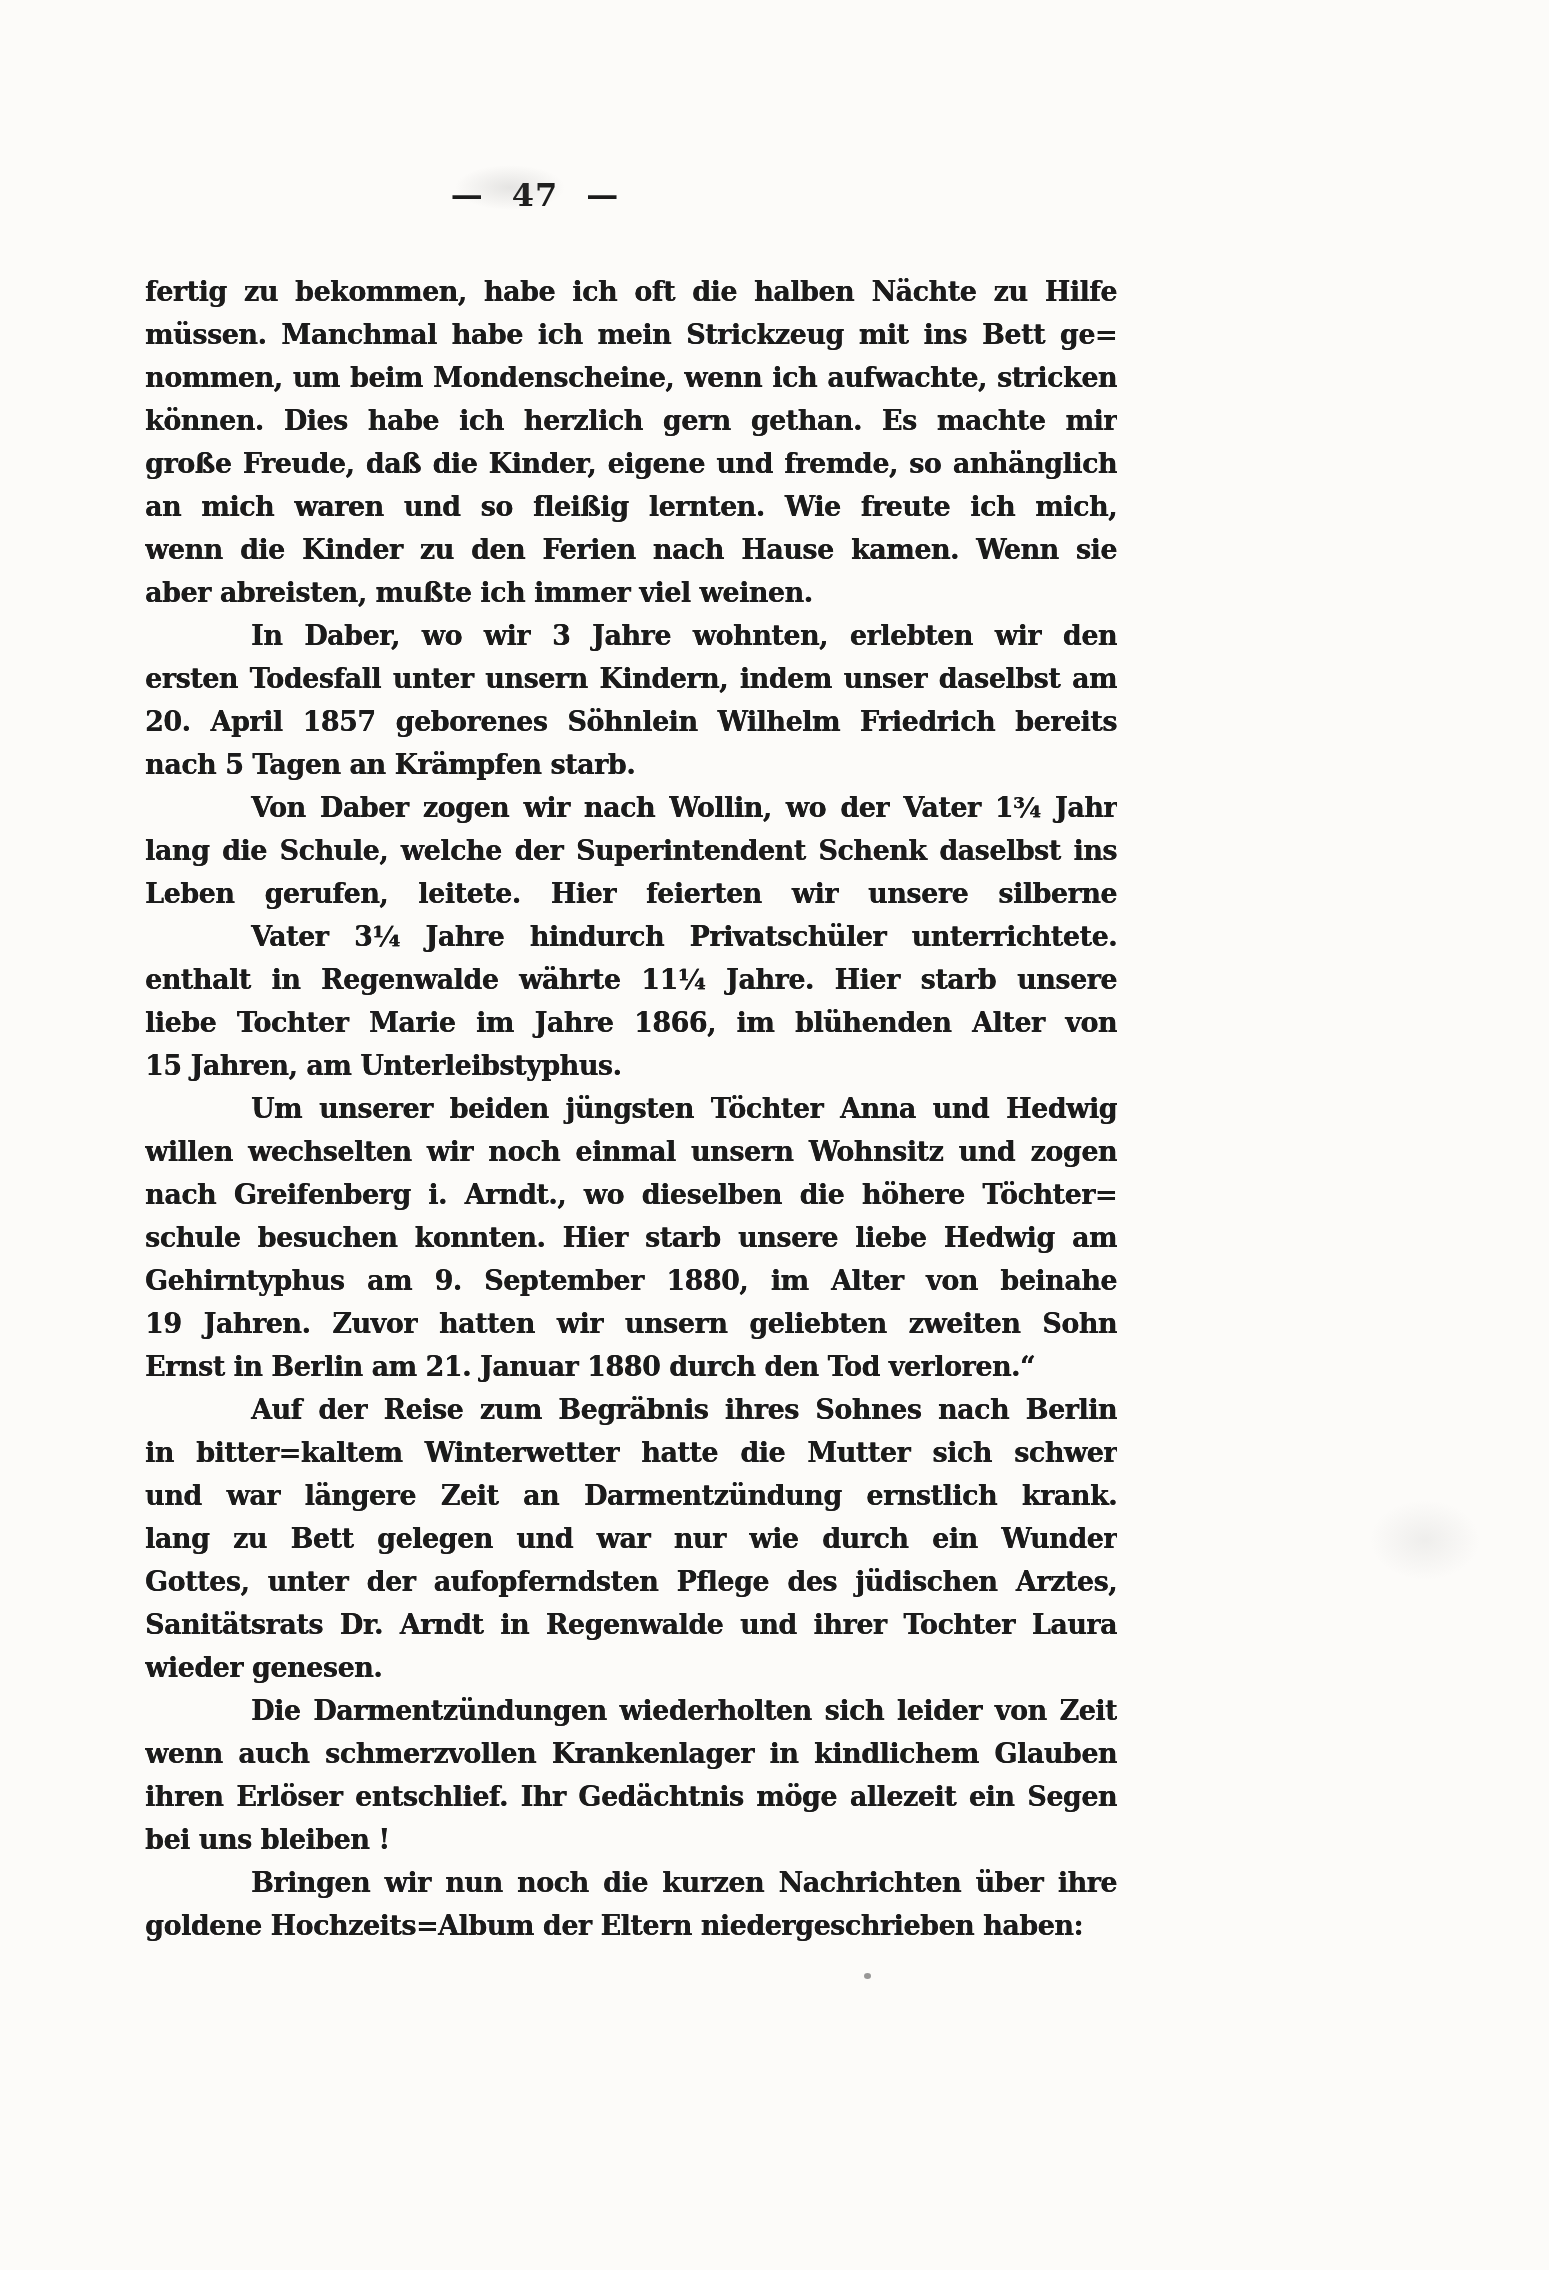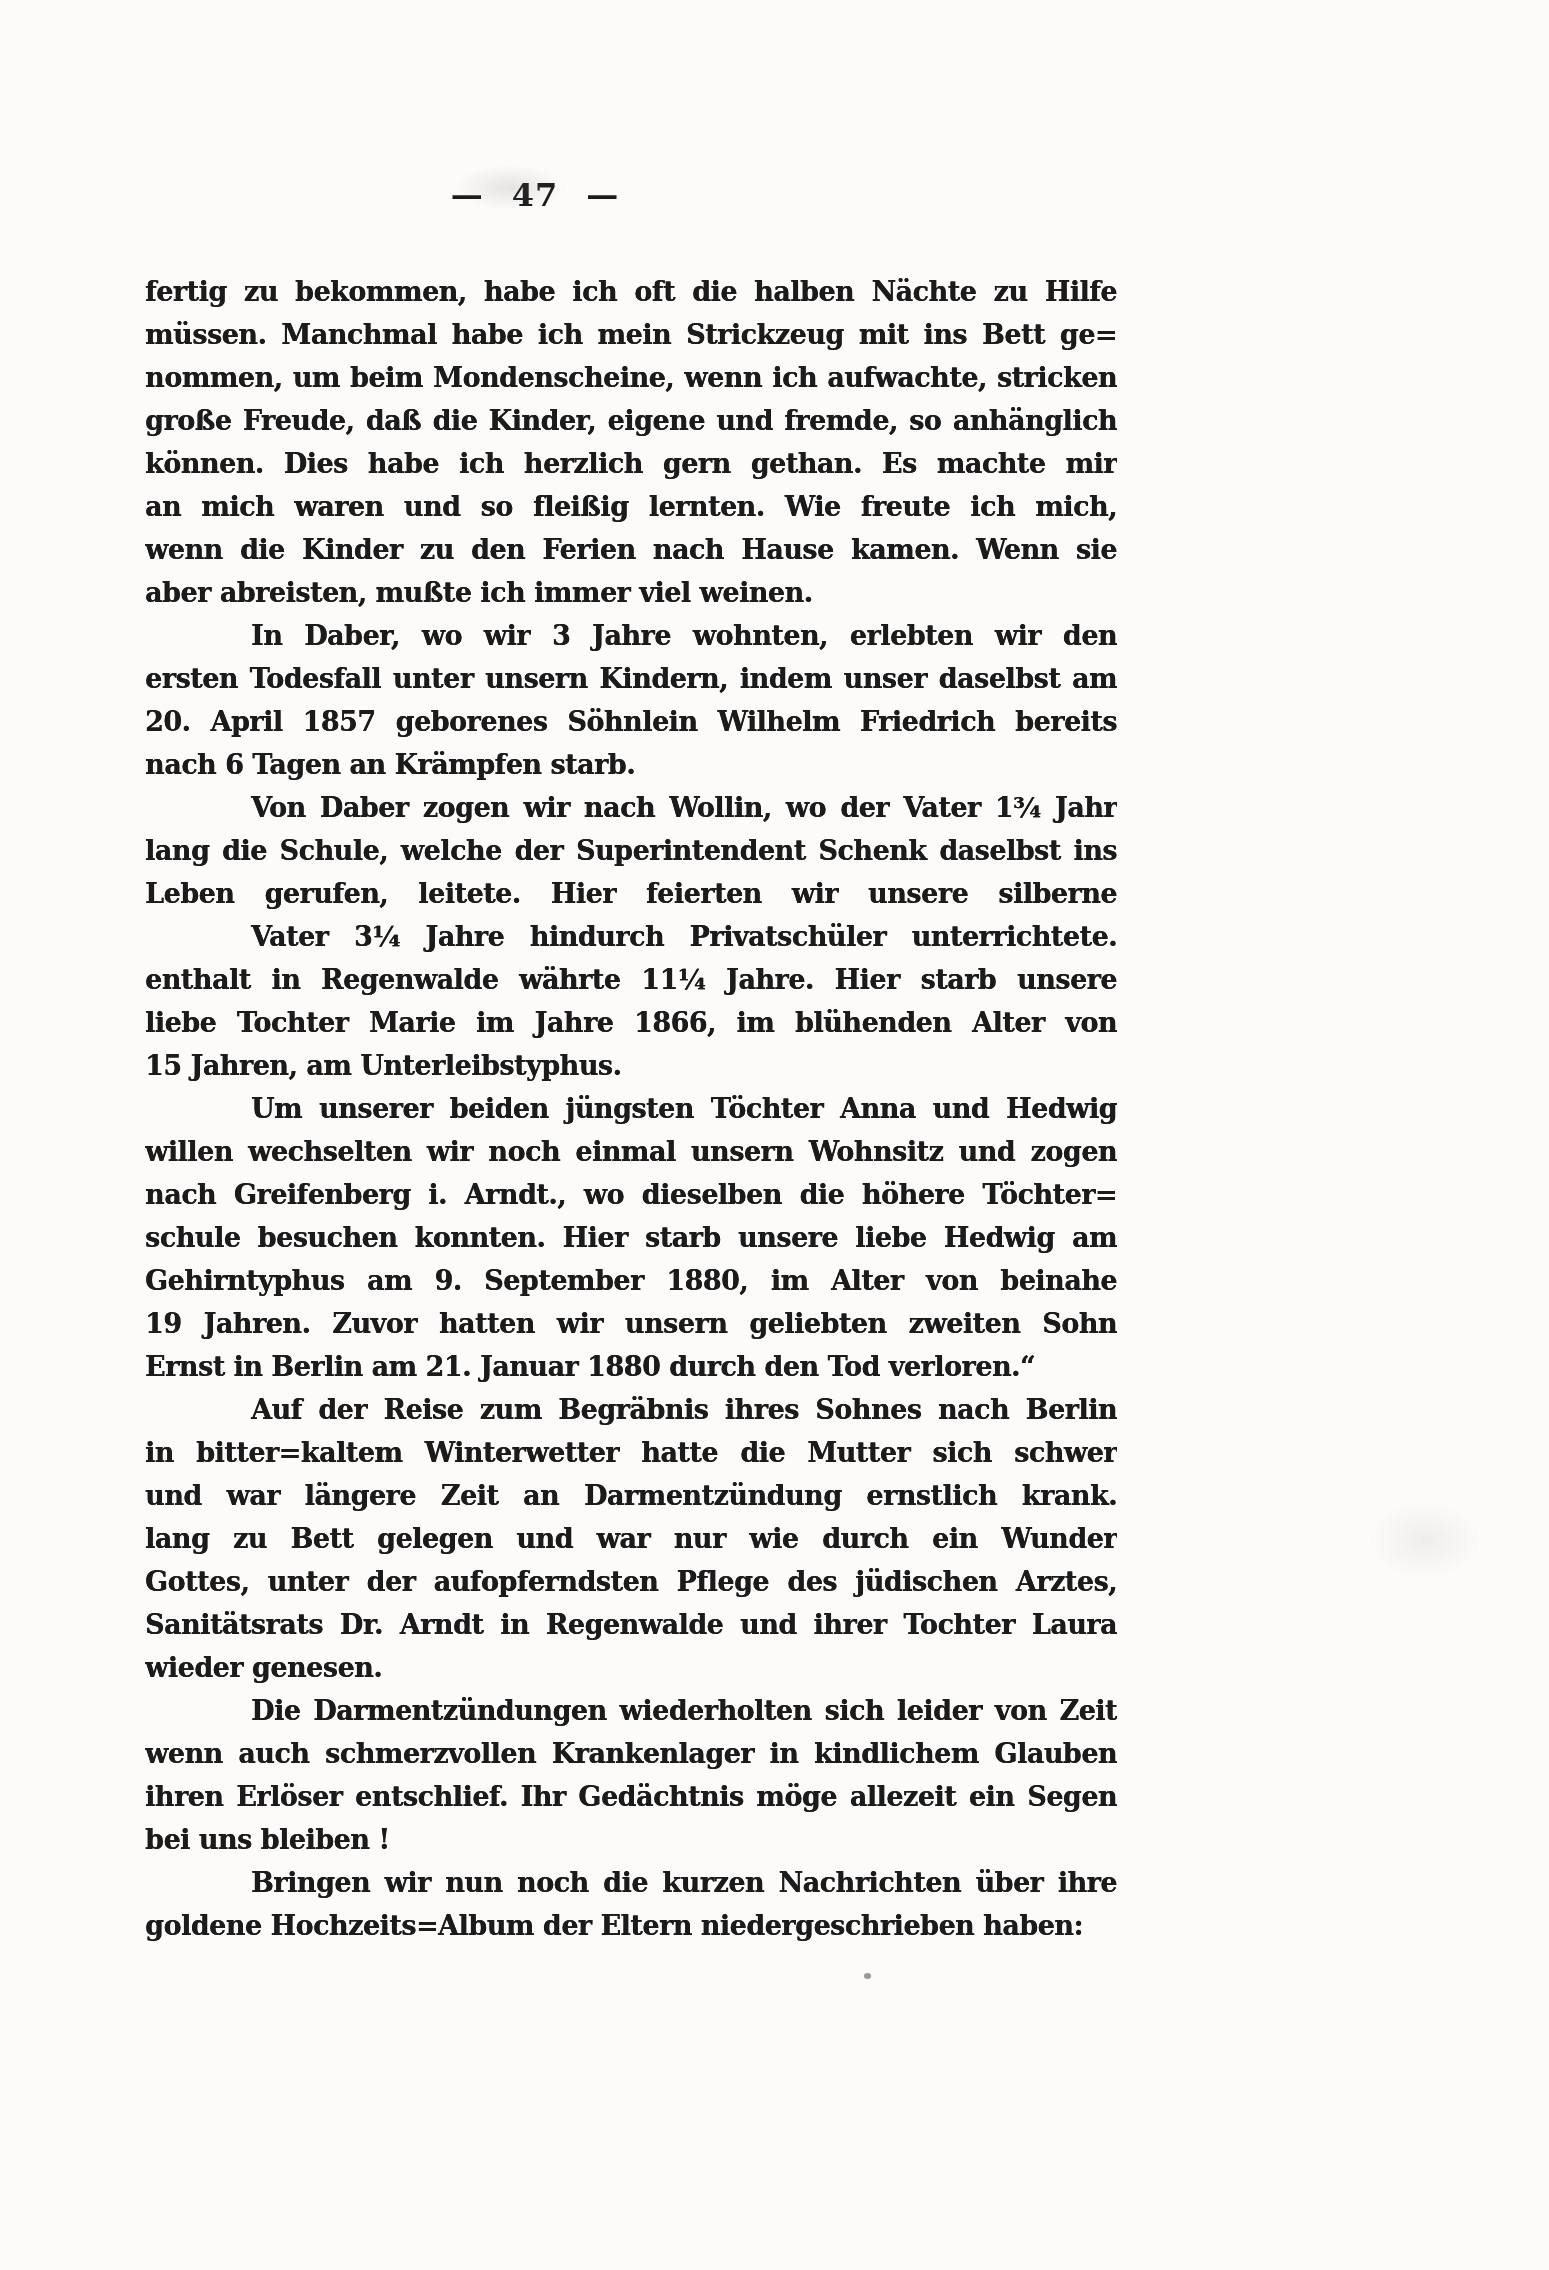--- a/index.html
+++ b/index.html
@@ -79,31 +79,31 @@
 
   <div class="pagehead">
     <span>—</span><span class="pnum">47</span><span>—</span>
   </div>
 
   <div class="textblock" id="textblock">
       <div class="par">
         <div class="line">fertig zu bekommen, habe ich oft die halben Nächte zu Hilfe nehmen</div>
         <div class="line">müssen.  Manchmal habe ich mein Strickzeug mit ins Bett ge=</div>
         <div class="line">nommen, um beim Mondenscheine, wenn ich aufwachte, stricken zu</div>
+        <div class="line">können.  Dies habe ich herzlich gern gethan.  Es machte mir</div>
         <div class="line">große Freude, daß die Kinder, eigene und fremde, so anhänglich</div>
-        <div class="line">können.  Dies habe ich herzlich gern gethan.  Es machte mir</div>
         <div class="line">an mich waren und so fleißig lernten.  Wie freute ich mich,</div>
         <div class="line">wenn die Kinder zu den Ferien nach Hause kamen.  Wenn sie</div>
         <div class="line last">aber abreisten, mußte ich immer viel weinen.</div>
       </div>
       <div class="par indent">
         <div class="line">In Daber, wo wir 3 Jahre wohnten, erlebten wir den</div>
         <div class="line">ersten Todesfall unter unsern Kindern, indem unser daselbst am</div>
         <div class="line">20. April 1857 geborenes Söhnlein Wilhelm Friedrich bereits</div>
-        <div class="line last">nach 6 Tagen an Krämpfen starb.</div>
+        <div class="line last">nach 5 Tagen an Krämpfen starb.</div>
       </div>
       <div class="par indent">
         <div class="line">Von Daber zogen wir nach Wollin, wo der Vater 1¾ Jahr</div>
         <div class="line">lang die Schule, welche der Superintendent Schenk daselbst ins</div>
         <div class="line last">Leben gerufen, leitete.  Hier feierten wir unsere silberne Hochzeit.</div>
       </div>
       <div class="par indent">
         <div class="line">Vater 3¼ Jahre hindurch Privatschüler unterrichtete.  Unser Auf=</div>
         <div class="line">enthalt in Regenwalde währte 11¼ Jahre.  Hier starb unsere</div>
         <div class="line">liebe Tochter Marie im Jahre 1866, im blühenden Alter von</div>

